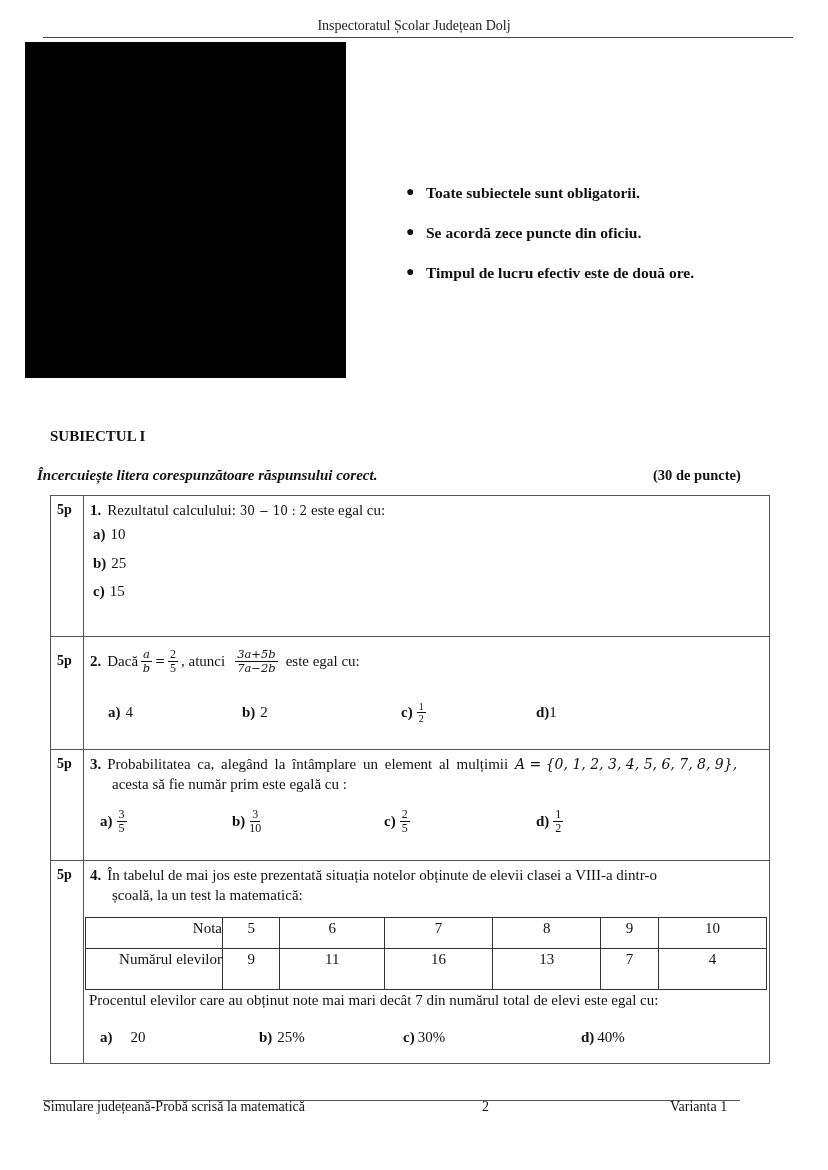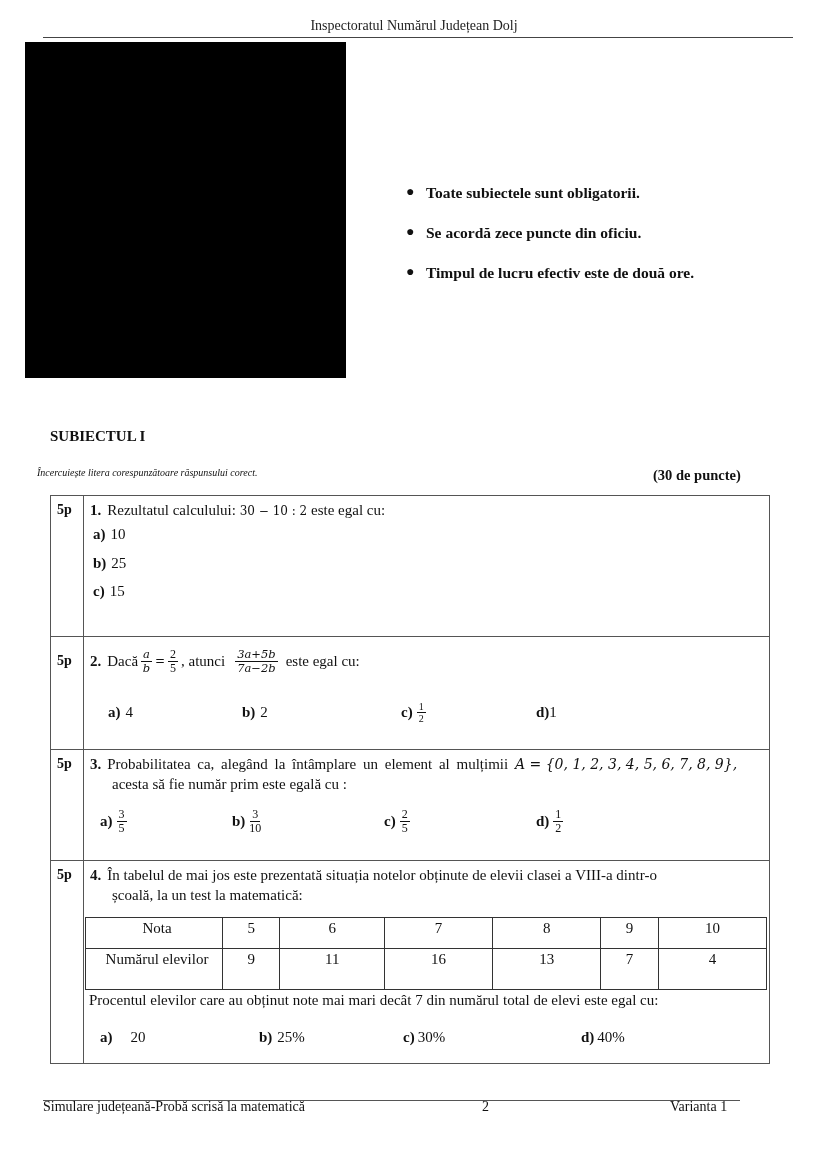--- a/index.html
+++ b/index.html
@@ -8,52 +8,52 @@
     font-family: "Liberation Serif", "DejaVu Serif", serif; color: #111;
   }
   .abs { position: absolute; }
   .header-title { left: 0; width: 828px; top: 18px; text-align: center; font-size: 14px; color: #222; }
   .header-rule { left: 43px; width: 750px; top: 37px; height: 0; border-top: 1.5px solid #444; }
   .redaction { left: 25px; top: 42px; width: 321px; height: 336px; background: #000; }
   .rules { left: 406px; top: 184px; }
   .rules .rule { font-weight: bold; font-size: 15.5px; height: 40px; display: flex; align-items: flex-start; }
   .rules .bullet { width: 20px; font-size: 14px; }
   .subject-title { left: 50px; top: 428px; font-weight: bold; font-size: 15px; }
-  .instruction { left: 37px; top: 467px; font-weight: normal; font-style: italic; font-size: 10px; }
+  .instruction { left: 37px; top: 467px; font-weight: bold; font-style: italic; font-size: 15px; }
   .points { left: 653px; top: 467px; font-weight: bold; font-size: 14.5px; }
 
   .qtable { left: 50px; top: 495px; width: 720px; border: 1.5px solid #555; box-sizing: border-box; }
   .qrow { display: flex; border-top: 1.5px solid #555; }
   .qrow:first-child { border-top: none; }
   .qscore { width: 33px; border-right: 1.5px solid #555; font-weight: bold; font-size: 14px; padding: 6px 0 0 6px; box-sizing: border-box; flex: none; }
   .qbody { flex: 1; padding: 6px 0 0 6px; font-size: 15px; box-sizing: border-box; position: relative; }
   .qnum { font-weight: bold; margin-right: 6px; }
   .optlabel { font-weight: bold; margin-right: 5px; }
   .opt-v { height: 28.5px; line-height: 20px; padding-left: 3px; }
   .opt-h { position: absolute; display: flex; align-items: center; }
   .frac { display: inline-flex; flex-direction: column; align-items: center; vertical-align: middle; font-size: 12px; line-height: 13px; margin: 0 3px; }
   .frac .num { border-bottom: 1px solid #111; padding: 0 2px; }
   .frac.it { font-style: italic; font-family: "DejaVu Serif", serif; font-size: 11.5px; }
   .math { font-family: "DejaVu Serif", serif; font-size: 12px; }
   .mathit { font-style: italic; }
 
   .grades { border-collapse: collapse; width: 682px; margin-left: -5px; margin-top: 10px; font-size: 15px; }
   .grades td { border: 1.5px solid #333; height: 28px; text-align: center; padding: 0; vertical-align: top; padding-top: 2px; }
-  .grades td.first { text-align: center; padding-left: 6px; width: 130px; }
+  .grades td.first { text-align: right; padding-left: 6px; width: 130px; }
   .grades tr.r2 td { height: 38px; }
 
   .footer-rule { left: 43px; width: 697px; top: 1100px; border-top: 1.5px solid #555; }
   .footer-left { left: 43px; top: 1099px; font-size: 14px; }
   .footer-center { left: 482px; top: 1099px; font-size: 14px; }
   .footer-right { left: 670px; top: 1099px; font-size: 14px; }
 </style>
 </head>
 <body>
 
-<div class="abs header-title">Inspectoratul Numărul Județean Dolj</div>
+<div class="abs header-title">Inspectoratul Școlar Județean Dolj</div>
 <div class="abs header-rule"></div>
 
 <div class="abs redaction"></div>
 
 <div class="abs rules">
   <div class="rule">
     <span class="bullet">●</span>
     <span>Toate subiectele sunt obligatorii.</span>
   </div>
   <div class="rule">

